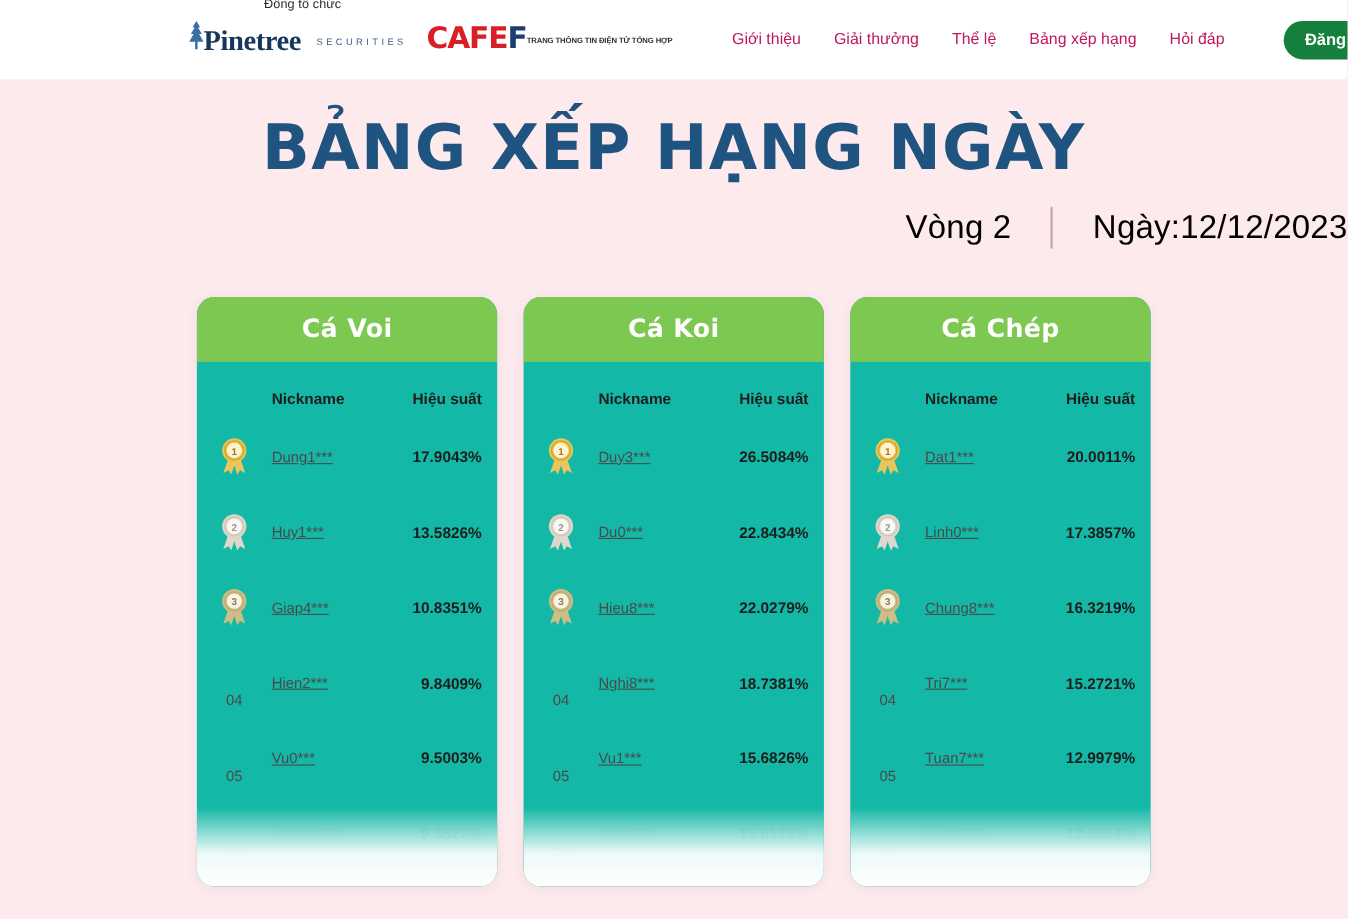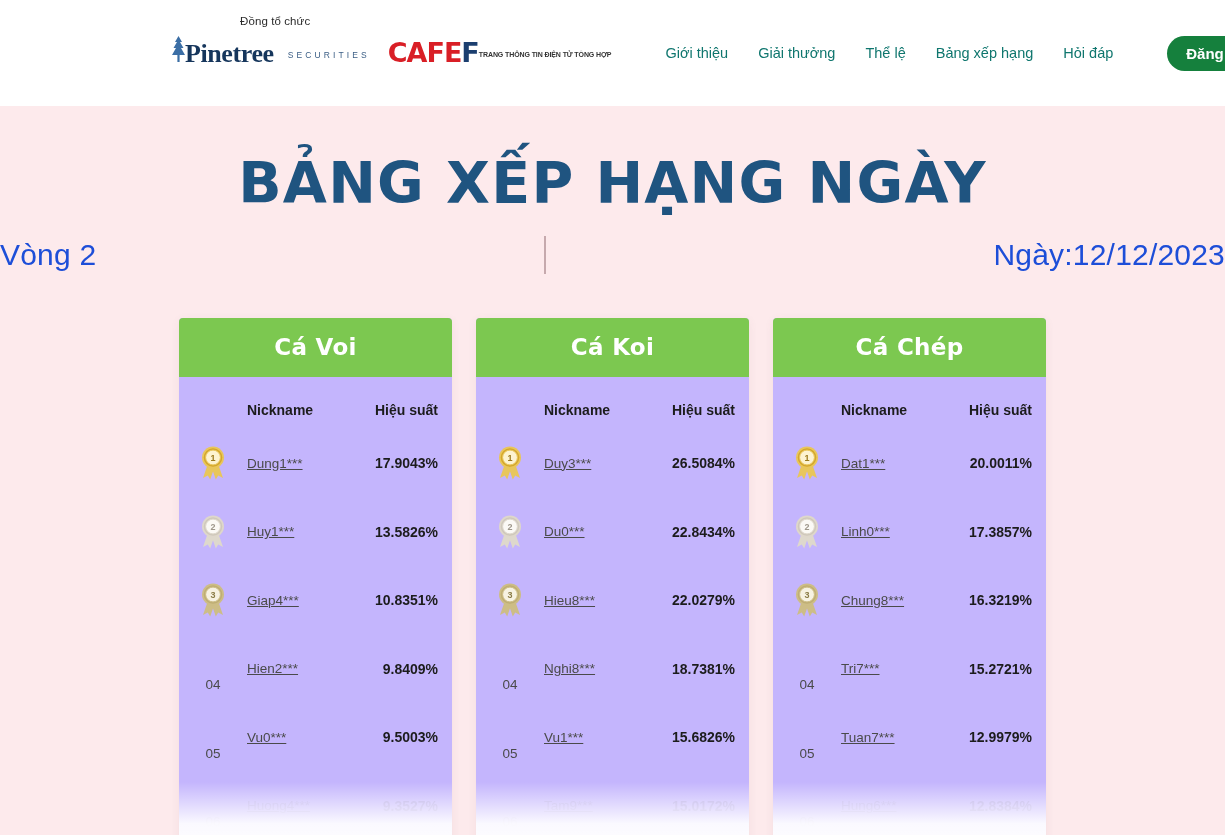--- a/index.html
+++ b/index.html
@@ -8,21 +8,21 @@
     width: 1225px;
     height: 835px;
     overflow: hidden;
     background: #fdeaec;
     font-family: "Liberation Sans", sans-serif;
     -webkit-font-smoothing: antialiased;
   }
 
   
   .header {
-    height: 106px;
+    height: 72px;
     background: #ffffff;
     display: flex;
     align-items: center;
     padding: 0 0 0 172px;
     position: relative;
   }
 
   .logos {
     display: flex;
     align-items: flex-end;
@@ -96,79 +96,79 @@
   }
 
   .nav {
     display: flex;
     align-items: center;
     gap: 30px;
     margin-left: 54px;
   }
   .nav-item {
     font-size: 14.5px;
-    color: #0f766e;
+    color: #be185d;
     white-space: nowrap;
     cursor: pointer;
   }
   .nav-cta {
     margin-left: 24px;
     background: #15803d;
     color: #ffffff;
     font-size: 15px;
     font-weight: 700;
     border: none;
     border-radius: 999px;
     padding: 9px 19px;
     cursor: pointer;
     white-space: nowrap;
     font-family: "Liberation Sans", sans-serif;
   }
 
   
-  .hero { text-align: center; padding-top: 48px; }
+  .hero { text-align: center; padding-top: 34px; }
 
   .page-title {
     font-size: 57px;
     font-weight: 800;
     color: #1f5480;
     letter-spacing: 1.2px;
     line-height: 1.05;
     font-family: "DejaVu Sans", sans-serif;
   }
 
   .subtitle {
     margin-top: 22px;
     display: flex;
     align-items: center;
-    justify-content: space-between;
+    justify-content: flex-end;
     gap: 36px;
     font-size: 30px;
-    color: #1d4ed8;
+    color: #000000;
     letter-spacing: .2px;
   }
   .subtitle .divider {
     width: 2px;
     height: 38px;
     background: #c6a9ad;
   }
 
   
   .boards {
     margin-top: 44px;
     display: flex;
     justify-content: center;
     gap: 24px;
   }
 
   .board {
     width: 273px;
-    border-radius: 4px;
+    border-radius: 16px;
     overflow: hidden;
-    background: #c4b5fd;
+    background: #14b8a6;
     box-shadow: 0 2px 10px rgba(120, 70, 80, .07);
     position: relative;
   }
 
   .board-head {
     background: #7cc850;
     height: 59px;
     display: flex;
     align-items: center;
     justify-content: center;

